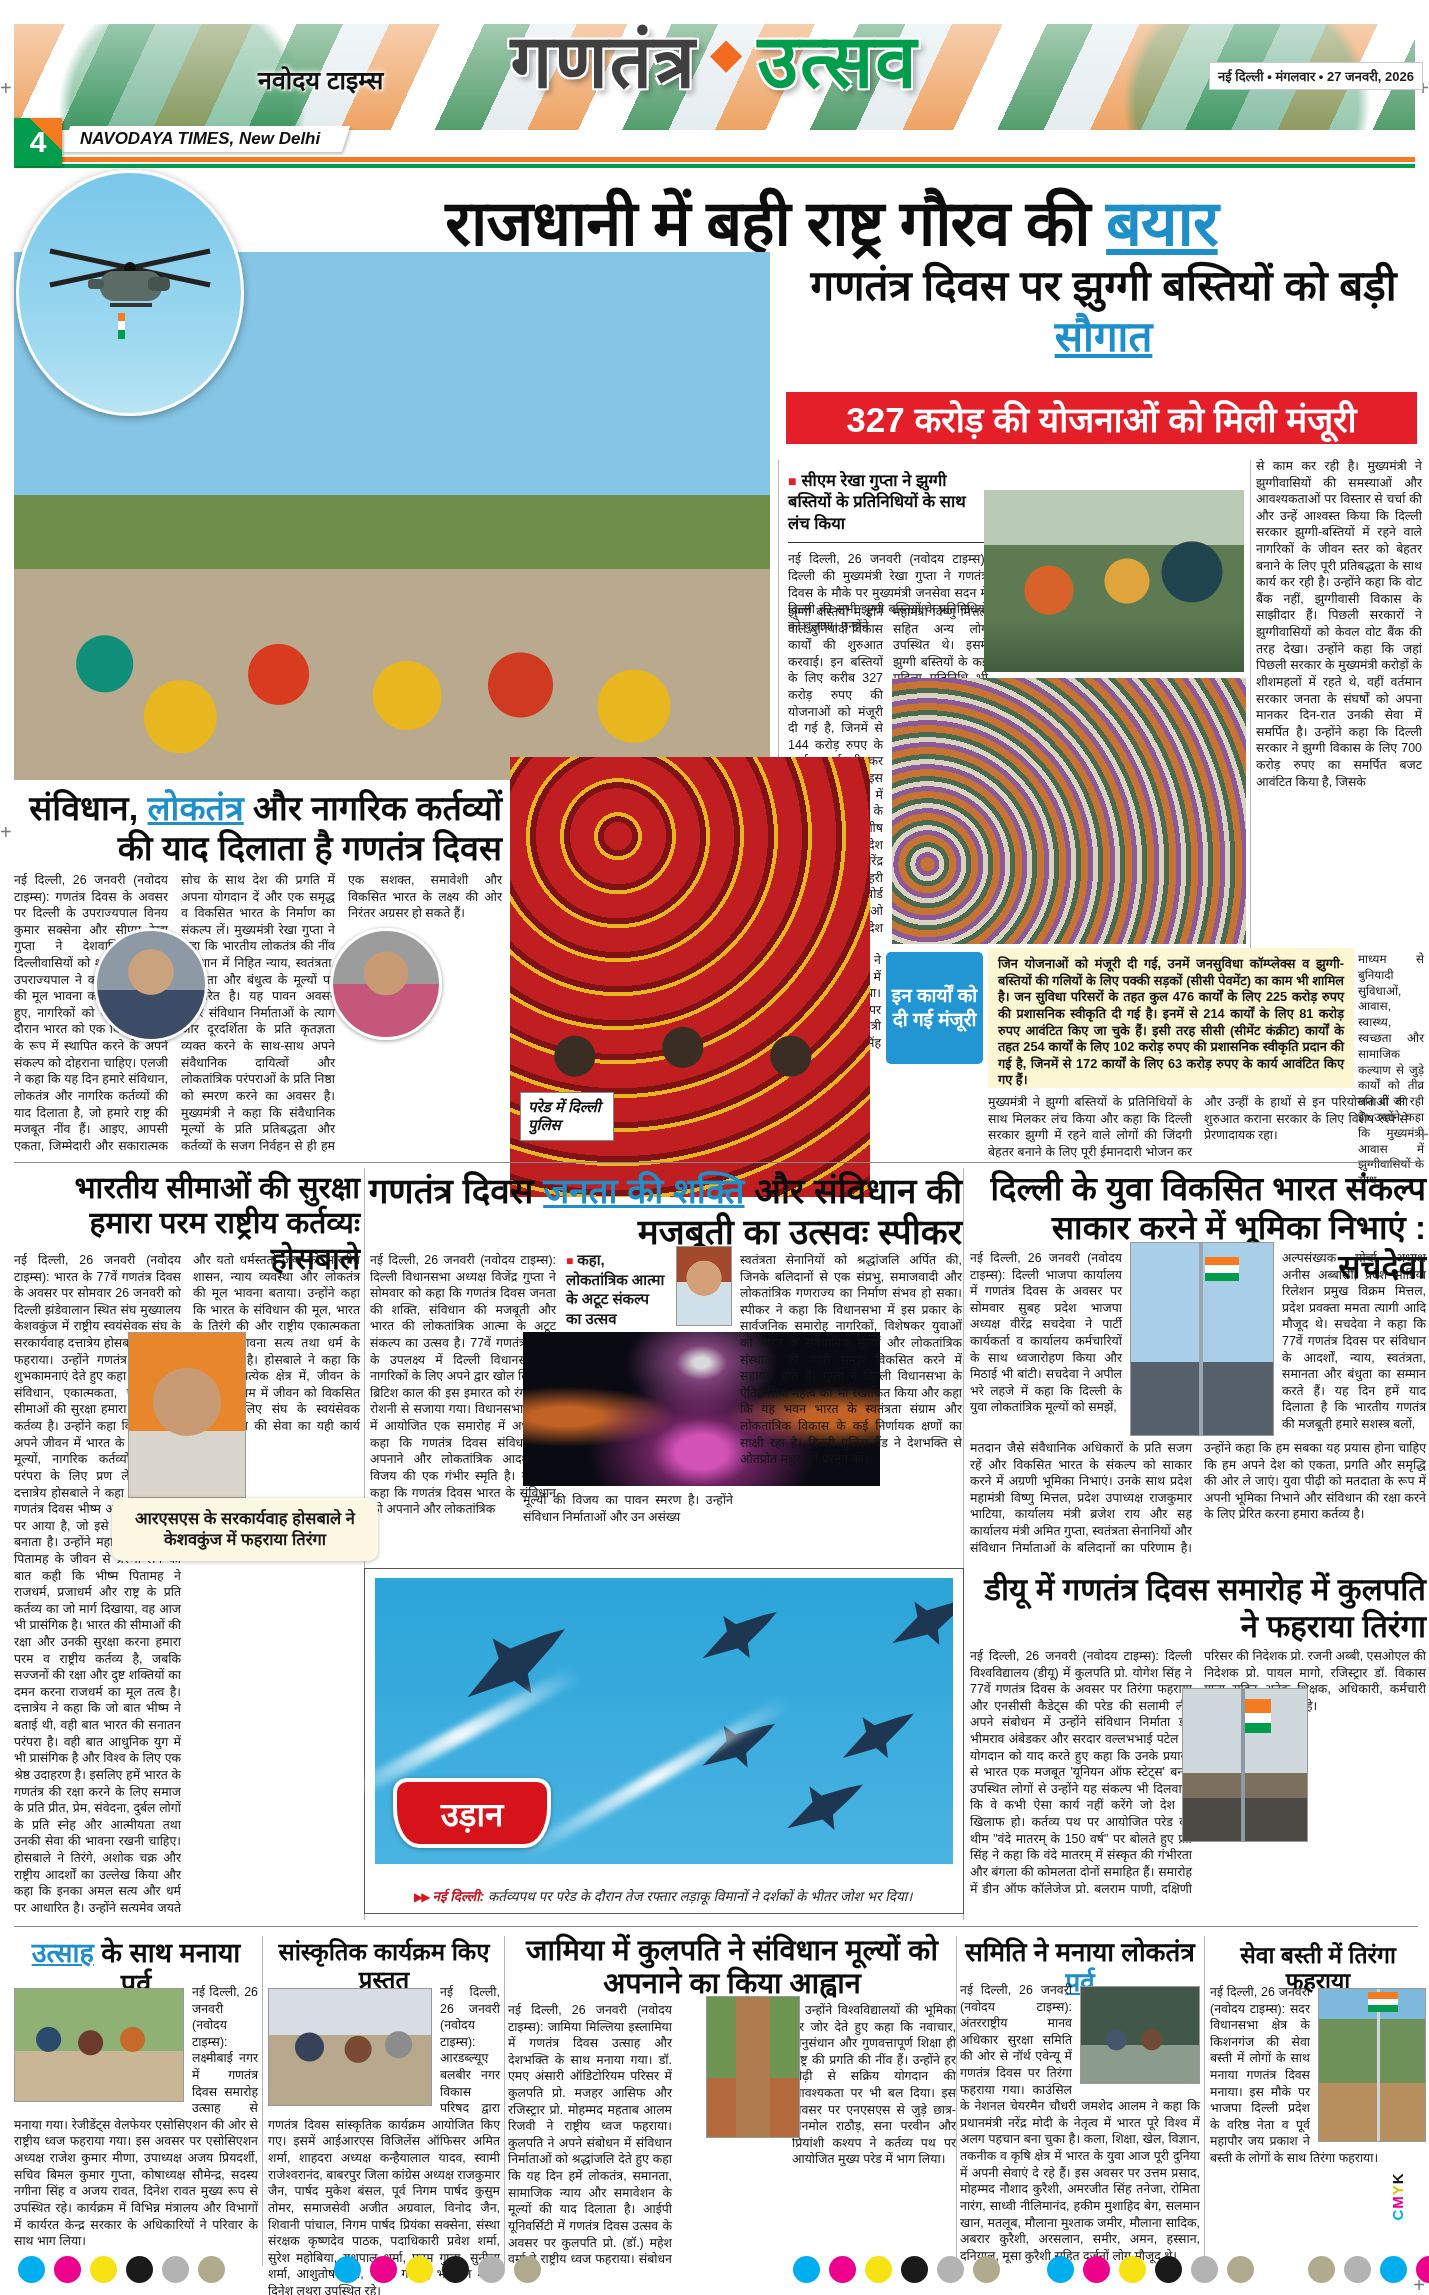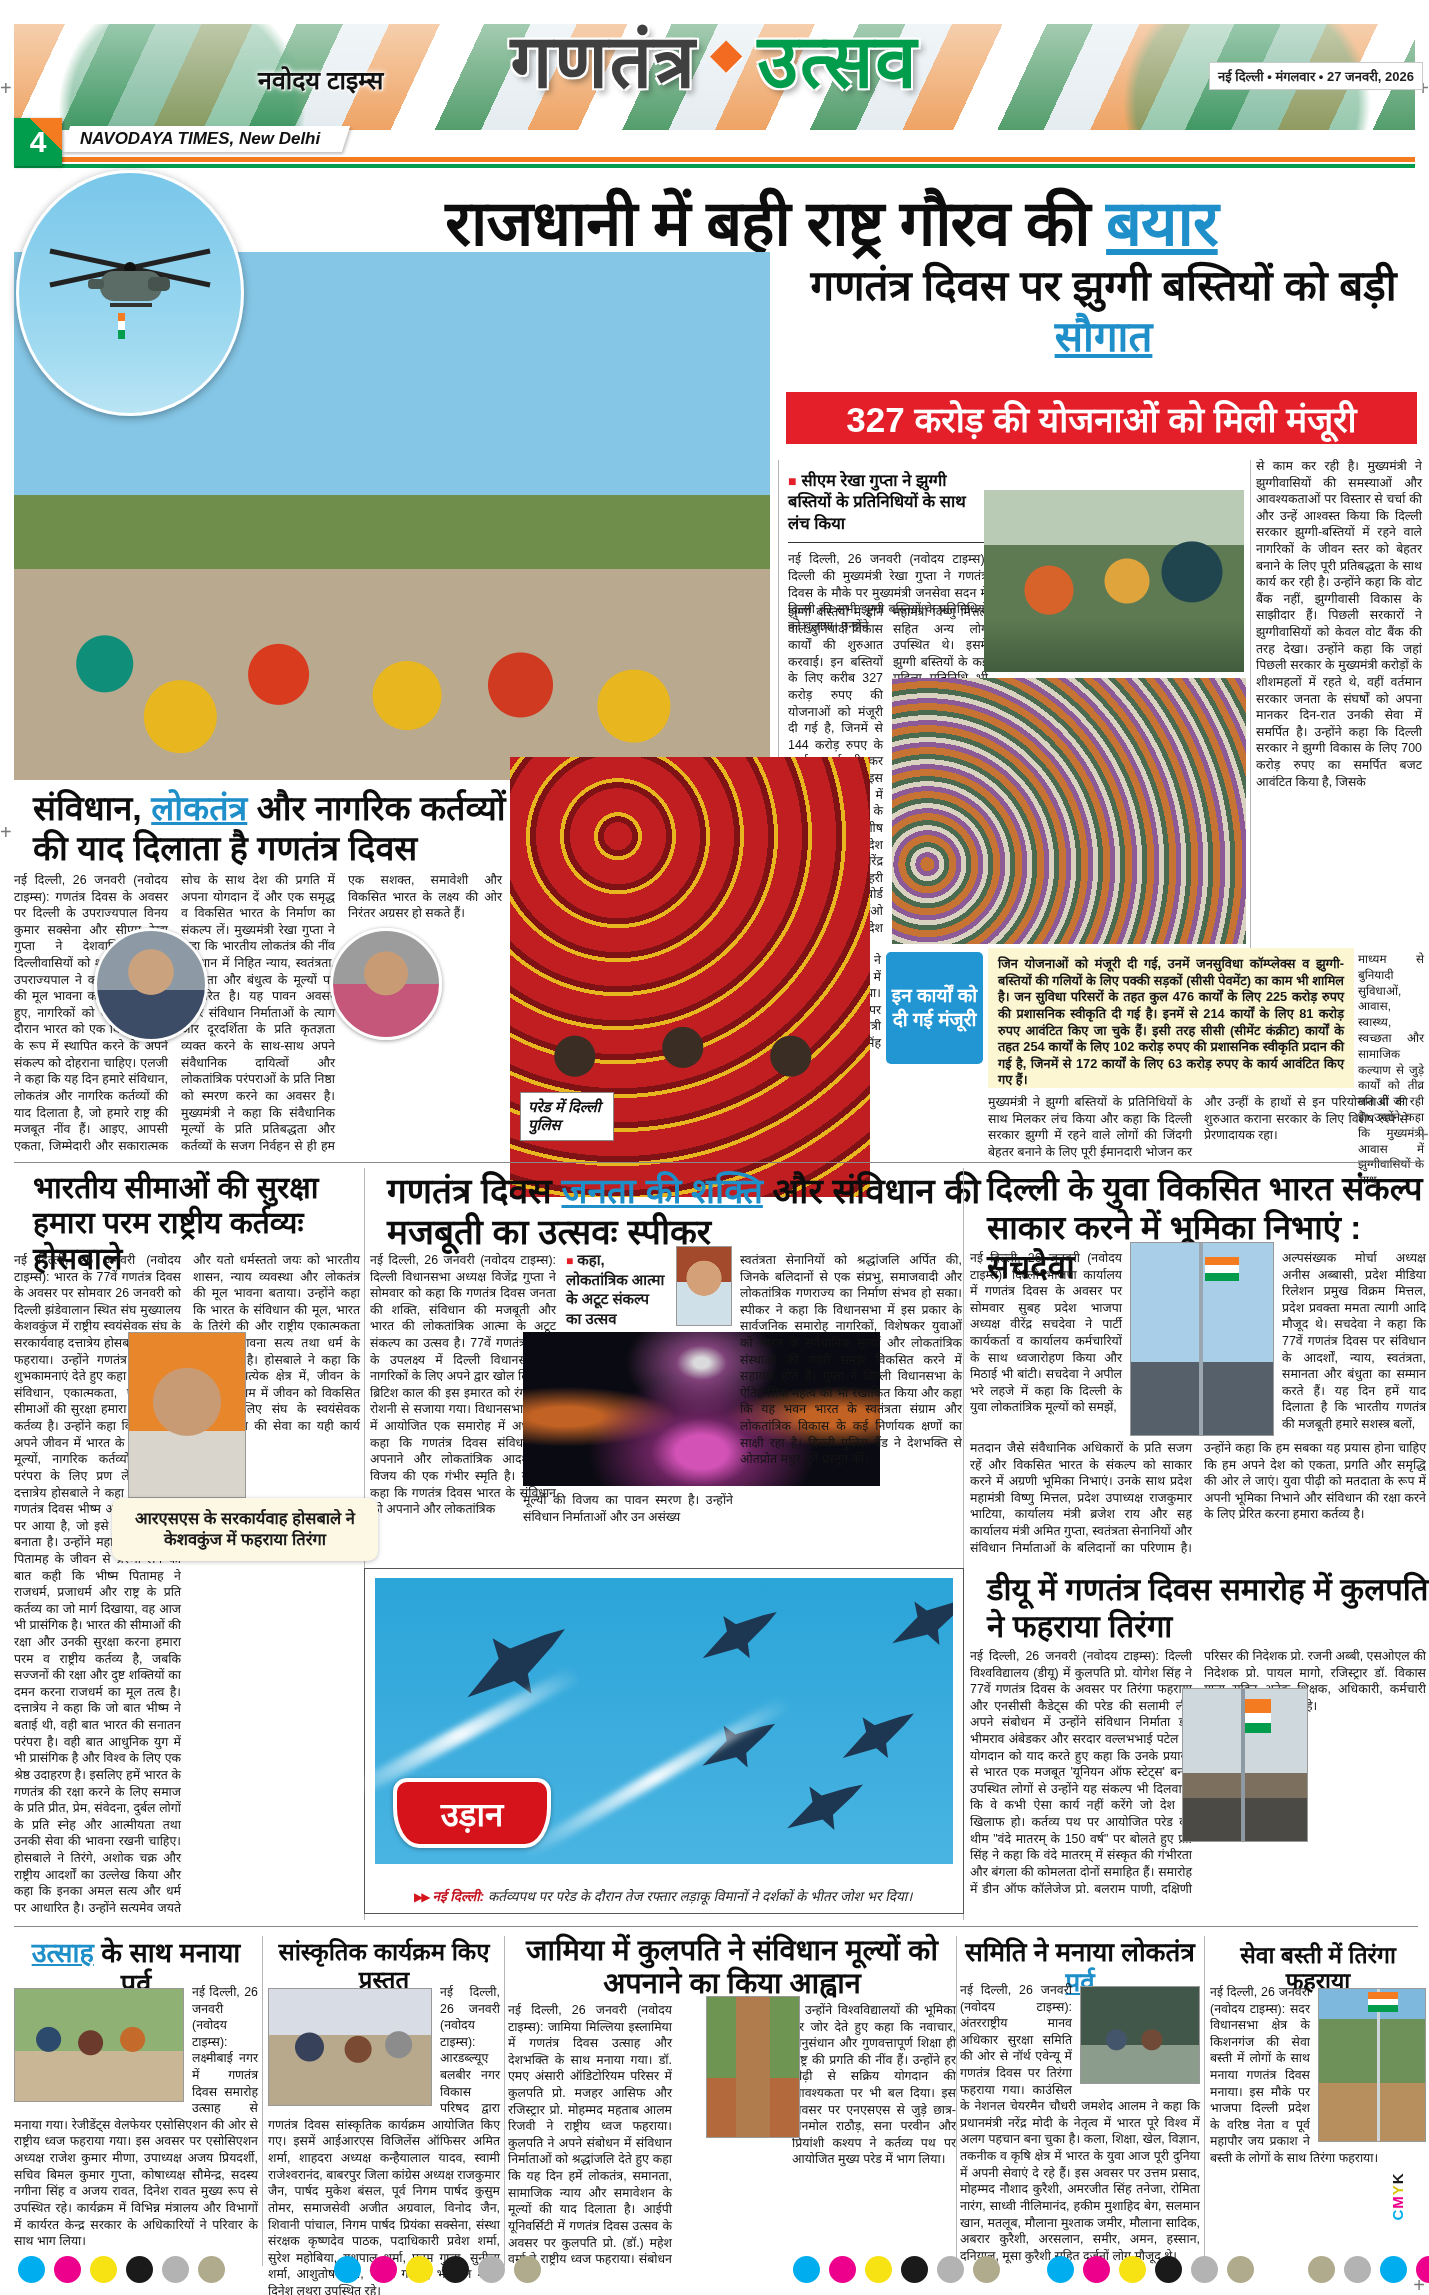--- a/index.html
+++ b/index.html
@@ -158,21 +158,21 @@
       radial-gradient(circle at 60% 55%, #704a36 0 10px, transparent 11px),
       linear-gradient(180deg,#41574a 0 60%, #8b9b8c 60%);}
   .ph-sewa{float:right;width:106px;height:152px;margin:4px 0 4px 8px;border:1px solid #999;
     background:
       linear-gradient(90deg,transparent 0 55%, #cfd6da 55% 58%, transparent 58%),
       linear-gradient(180deg,#7fb8dd 0 20%, #6d9158 20% 62%, #b78e5e 62%);}
   .ph-sewa .flag{position:absolute;right:28px;top:8px;width:30px;height:20px;
     background:linear-gradient(180deg,#f47b20 0 33%,#fff 33% 66%,#019c4c 66%);}
 
   
-  .sec-head{font-weight:800;text-align:left;line-height:1.18;color:#0d0d0d;margin-left:19px;}
+  .sec-head{font-weight:800;text-align:right;line-height:1.18;color:#0d0d0d;}
   .const-head{position:absolute;left:14px;top:788px;width:488px;font-size:34px;}
   .const-body{position:absolute;left:14px;top:872px;width:488px;height:286px;}
   .hos-head{position:absolute;left:14px;top:1170px;width:346px;font-size:30px;}
   .hos-body{position:absolute;left:14px;top:1252px;width:346px;height:672px;}
   .hos-quote{position:absolute;left:112px;top:1498px;width:250px;background:#fdf8e4;border-radius:10px;
     padding:10px 8px;font-size:16.5px;font-weight:800;text-align:center;line-height:1.3;box-shadow:0 1px 4px rgba(0,0,0,.25);z-index:4;}
   .spk-head{position:absolute;left:368px;top:1170px;width:594px;font-size:35px;}
   .spk-col1{position:absolute;left:370px;top:1252px;width:186px;height:306px;}
   .spk-bullet{position:absolute;left:566px;top:1250px;width:102px;font-size:15px;font-weight:800;line-height:1.3;}
   .spk-bullet .sq{color:#e51f2a;margin-right:4px;font-size:12px;}

